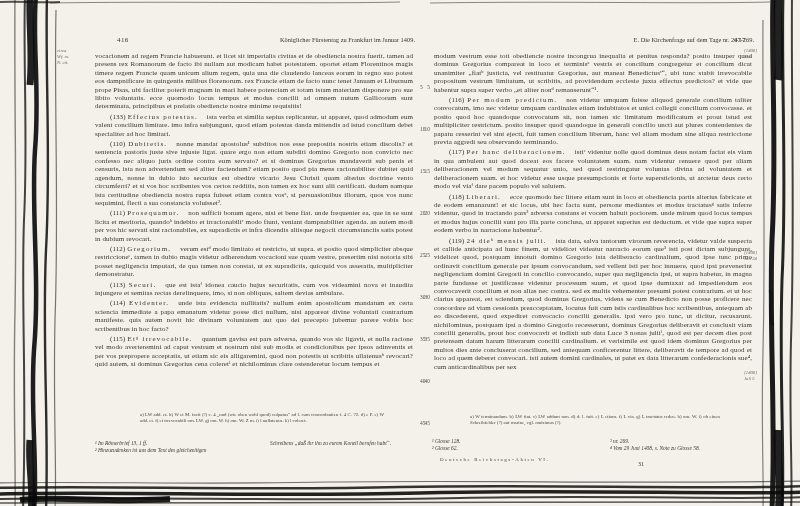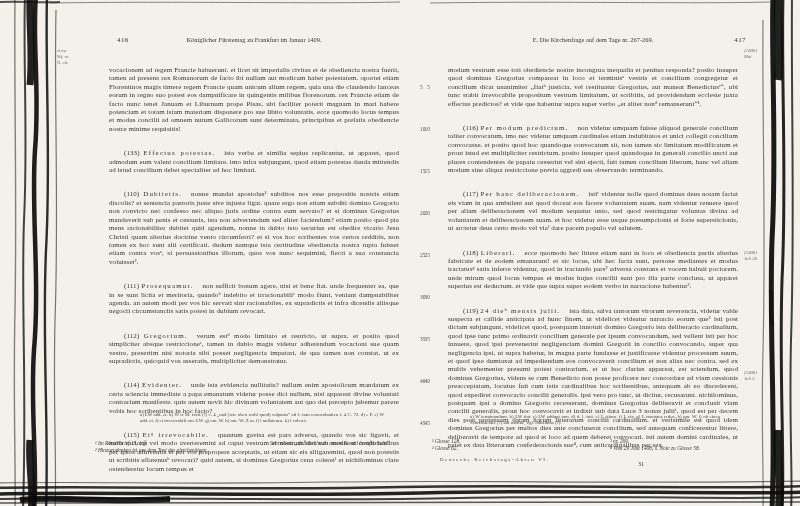--- a/index.html
+++ b/index.html
@@ -2,26 +2,26 @@
 <html><head>
 <meta charset="utf-8">
 <style>
   html,body{margin:0;padding:0}
   body{
     position:relative;width:800px;height:506px;overflow:hidden;
     background:#f3f1ea;color:#35322c;
     font-family:"Liberation Serif","DejaVu Serif",serif;
   }
   .page{position:absolute;top:0;height:506px}
-  .ph{position:absolute;width:322px;font-size:6.4px;line-height:8px;text-align:center;color:#3a372f;white-space:nowrap}
+  .ph{position:absolute;width:322px;font-size:6.4px;line-height:8px;text-align:right;color:#3a372f;white-space:nowrap}
   .ph .pn{position:absolute;top:0;font-size:7px;letter-spacing:.4px}
   .pn-left{left:24px}
   .pn-right{right:8px}
   .pagebody{position:absolute;width:322px;text-align:justify;font-size:7px;line-height:8.4px;letter-spacing:.08px;color:#38352e}
-  .par{margin:16px;text-indent:15px}
+  .par{margin:2px;text-indent:15px}
   .par.cont{text-indent:0}
   .pnum{white-space:pre}
   .phead{letter-spacing:1.15px;padding-right:9px}
   .linenos{position:absolute;width:12px;font-size:5.4px;color:#55514a}
   .linenos div{height:42px}
   .marginalia{position:absolute;font-size:4.7px;font-style:italic;line-height:5.8px;color:#6f6a60;white-space:nowrap}
   .apparatus{position:absolute;font-size:4.8px;line-height:5.8px;text-align:justify;color:#49453d}
   .fncol{position:absolute;font-size:5.4px;font-style:italic;line-height:6.8px;color:#3e3a33}
   .sig{position:absolute;font-size:5px;letter-spacing:1.6px;color:#49453d;white-space:nowrap}
   .sheet{position:absolute;font-size:6px;color:#3e3a33}
@@ -45,20 +45,21 @@
       <div>Wf. m.</div>
       <div>N. cit.</div>
     </div>
 
   <div class="pagebody" style="left:93px;top:50px">
       <p class="par cont"><span class="pbody">vocacionem ad regem Francie habuerunt. et licet sit imperialis civitas et de obediencia nostra fuerit, tamen ad presens rex Romanorum de facto ibi nullam aut modicam habet potestatem. oportet etiam Florentinos magis timere regem Francie quam unicum alium regem, quia una die claudendo lanceas eorum in regno suo potest eos dampnificare in quingentis milibus florenorum. rex Francie etiam de facto nunc tenet Januam et Liburnum prope Pisas, ubi faciliter poterit magnam in mari habere potenciam et totam istam materiam disponere pro sue libito voluntatis. ecce quomodo locus tempus et modus concilii ad omnem nutum Gallicorum sunt determinata, principibus et prelatis obediencie nostre minime requisitis!</span></p>
       <p class="par"><span class="pnum">(133) </span><span class="phead">Effectus potestas.</span><span class="pbody">ista verba et similia sepius replicantur, ut apparet, quod admodum eum valent concilium limitare. imo infra subjungunt, quod etiam potestas danda mittendis ad istud concilium debet specialiter ad hoc limitari.</span></p>
       <p class="par"><span class="pnum">(110) </span><span class="phead">Dubitetis.</span><span class="pbody">nonne mandat apostolus¹ subditos nos esse prepositis nostris etiam discolis? et sentencia pastoris juste sive injuste ligat. quare ergo non etiam subditi domino Gregorio non convicto nec confesso nec aliquo juris ordine contra eum servato? et si dominus Gregorius mandaverit sub penis et censuris, ista non advertendum sed aliter faciendum? etiam posito quod pia mens racionabiliter dubitet quid agendum, nonne in dubio isto securius est obedire vicario Jesu Christi quam alterius doctrine vento circumferri? et si vos hoc scribentes vos certos redditis, non tamen ex hoc sunt alii certificati. dudum namque ista certitudine obediencia nostra rupta fuisset etiam contra vosᵃ, si persuasionibus illorum, quos vos nunc sequimini, flecti a sua constancia voluisset².</span></p>
       <p class="par"><span class="pnum">(111) </span><span class="phead">Prosequamur.</span><span class="pbody">non sufficit bonum agere, nisi et bene fiat. unde frequenter ea, que in se sunt licita et meritoria, quandoᵇ indebito et irracionabiliᶜ modo fiunt, veniant dampnabiliter agenda. an autem modi per vos hic servati sint racionabiles, ex supradictis et infra dicendis aliisque negocii circumstanciis satis potest in dubium revocari.</span></p>
       <p class="par"><span class="pnum">(112) </span><span class="phead">Gregorium.</span><span class="pbody">verum estᵈ modo limitato et restricto, ut supra. et posito quod simpliciter absque restriccioneᵉ, tamen in dubio magis videtur adherendum vocacioni sue quam vestre, presertim nisi notoria sibi posset negligencia imputari, de qua tamen non constat, ut ex supradictis, quicquid vos asseratis, multipliciter demonstratur.</span></p>
+      <p class="par"><span class="pnum">(113) </span><span class="phead">Securi.</span><span class="pbody">que est istaᶠ idonea caucio hujus securitatis, cum vos videamini nova et inaudita injungere et semitas rectas derelinquere, imo, si non obliquas, saltem devias ambulare.</span></p>
       <p class="par"><span class="pnum">(114) </span><span class="phead">Evidenter.</span><span class="pbody">unde ista evidencia nullitatis? nullum enim apostolicum mandatum ex certa sciencia immediate a papa emanatum videtur posse dici nullum, nisi appareat divine voluntati contrarium manifeste. quis autem novit hic divinam voluntatem aut quo dei precepto jubemur parere vobis hoc scribentibus in hoc facto?</span></p>
       <p class="par"><span class="pnum">(115) </span><span class="phead">Etᵍ irrevocabile.</span><span class="pbody">quantum gavisa est pars adversa, quando vos sic ligavit, et nulla racione vel modo averteremini ad caput vestrum et nostrum nisi sub modis et condicionibus per ipsos adinventis et per vos prepropere acceptatis, ut etiam sic eis alligaremini, quod non potestis ut scribitis ullatenusʰ revocari? quid autem, si dominus Gregorius cena coleretⁱ et nichilominus clare ostenderetur locum tempus et</span></p>
     </div>
 
   <div class="linenos" style="left:420px;top:84px;text-align:left">
       <div>5</div>
       <div>10</div>
       <div>15</div>
       <div>20</div>
       <div>25</div>

